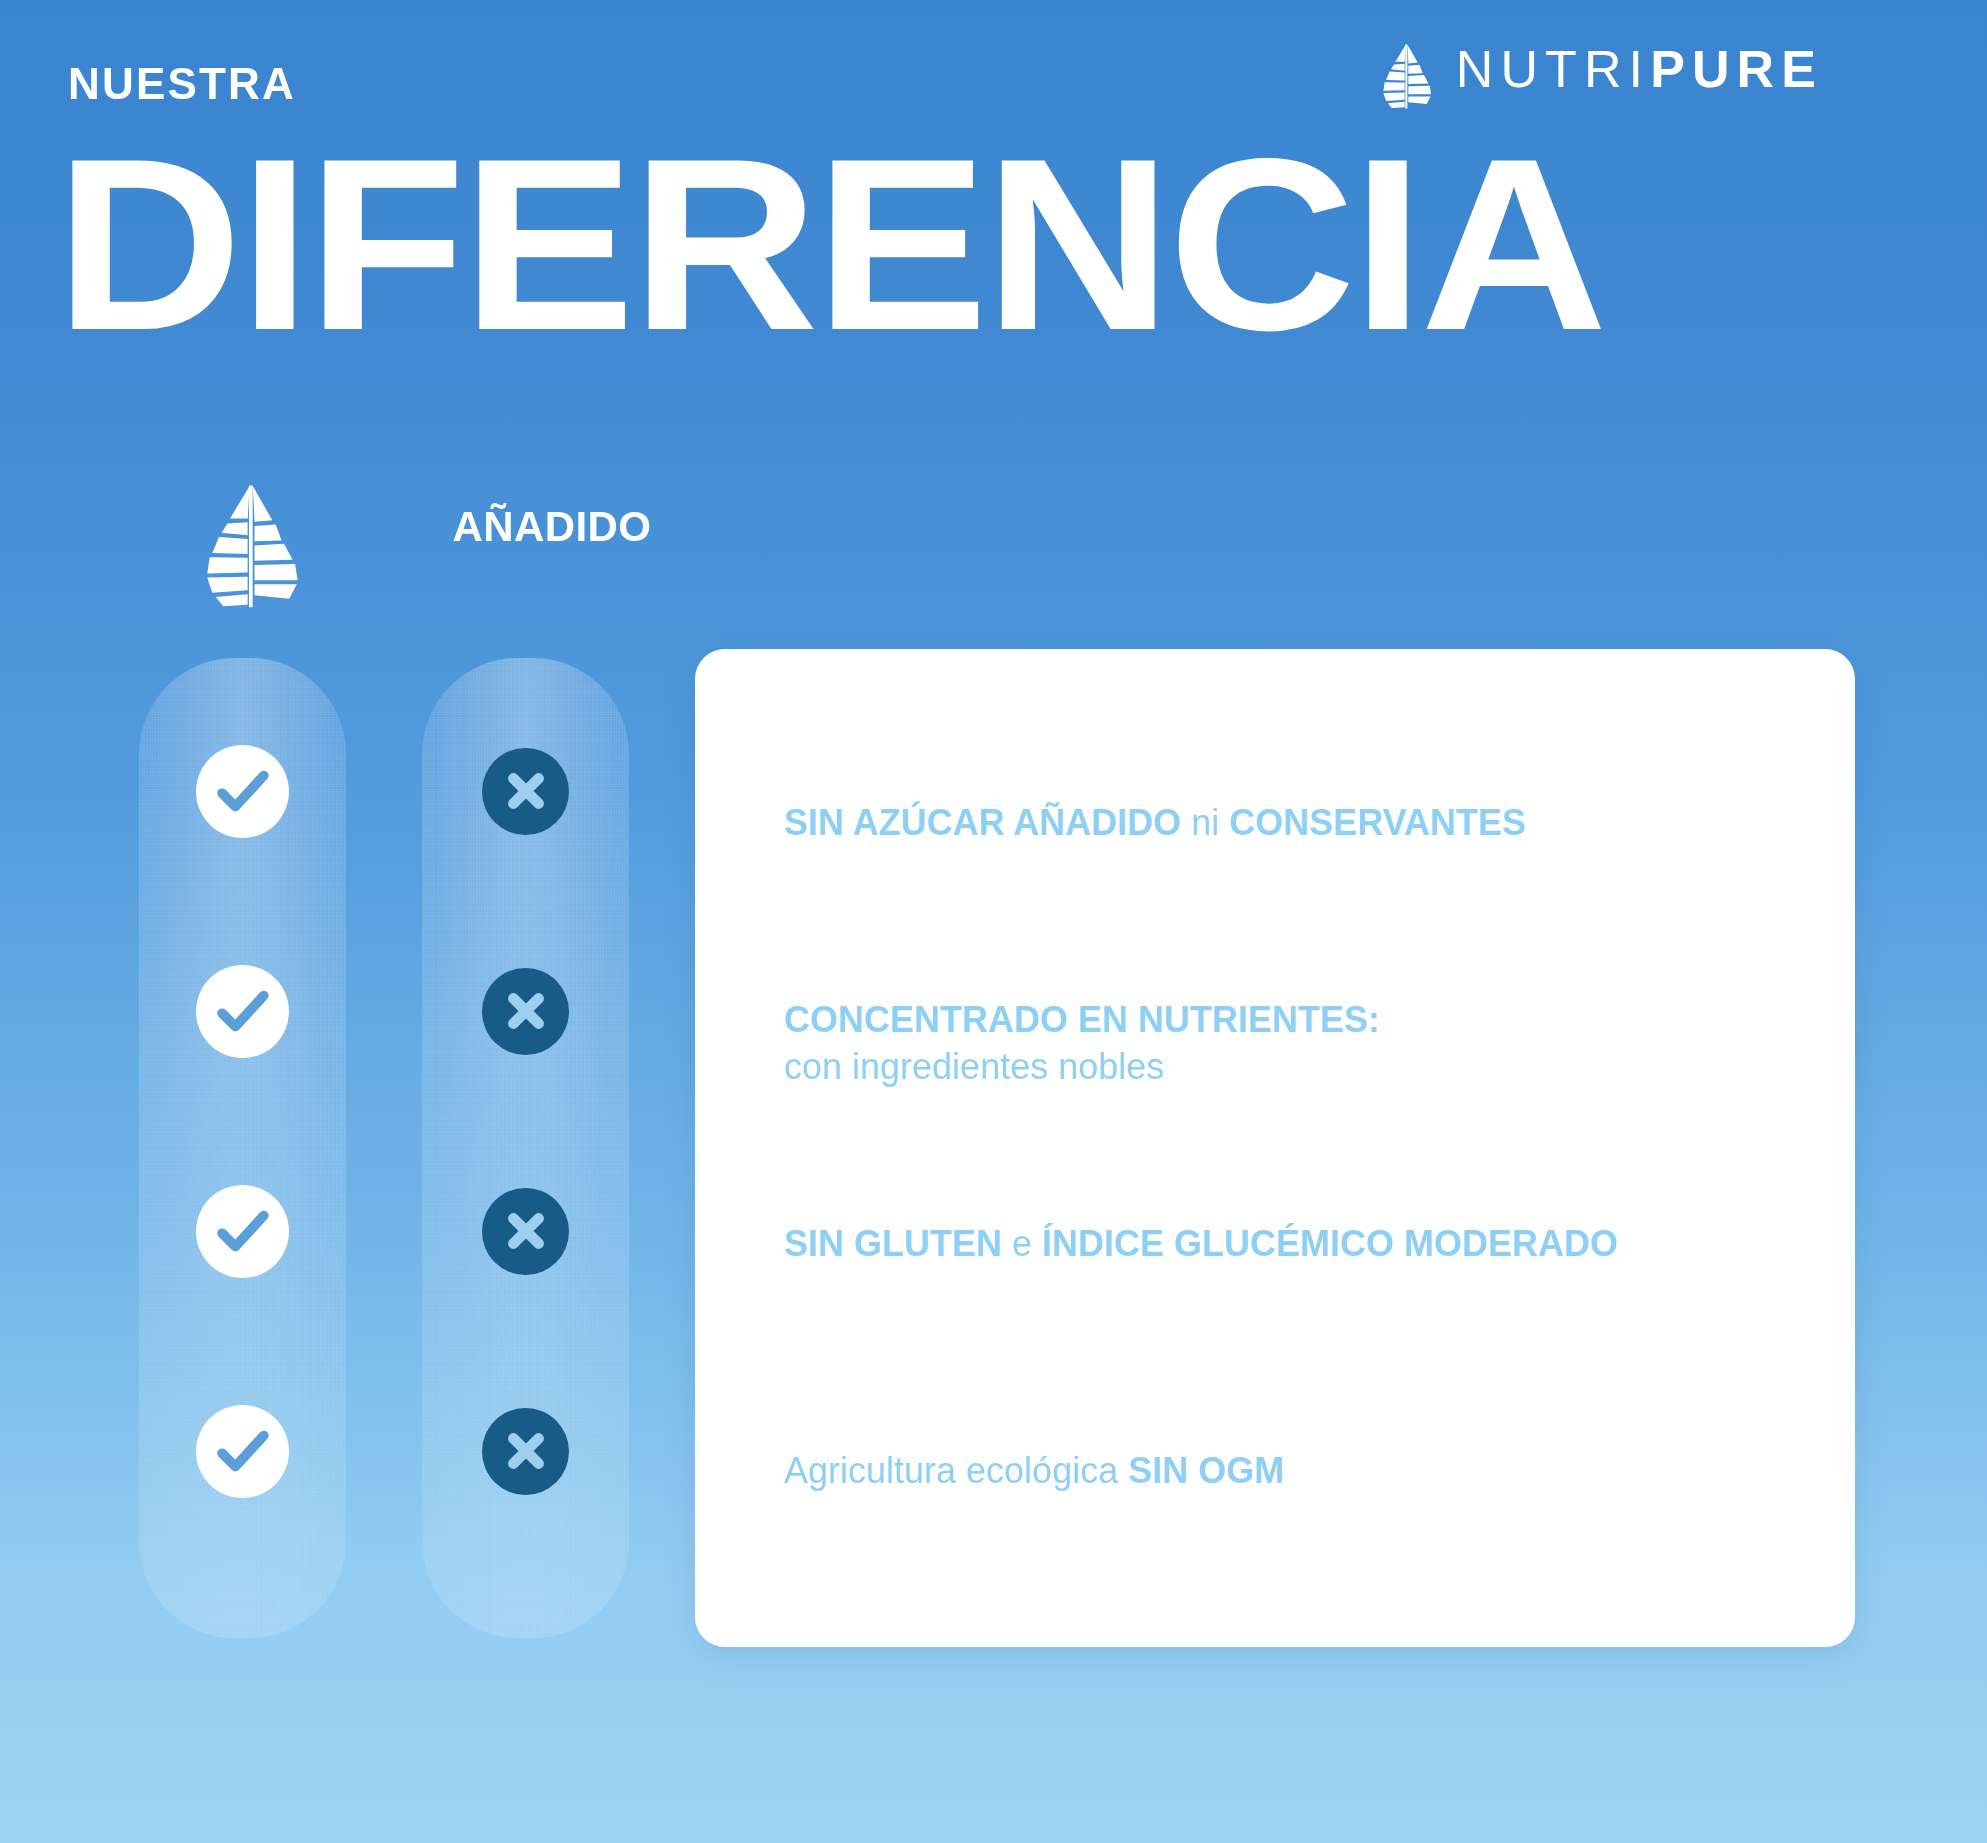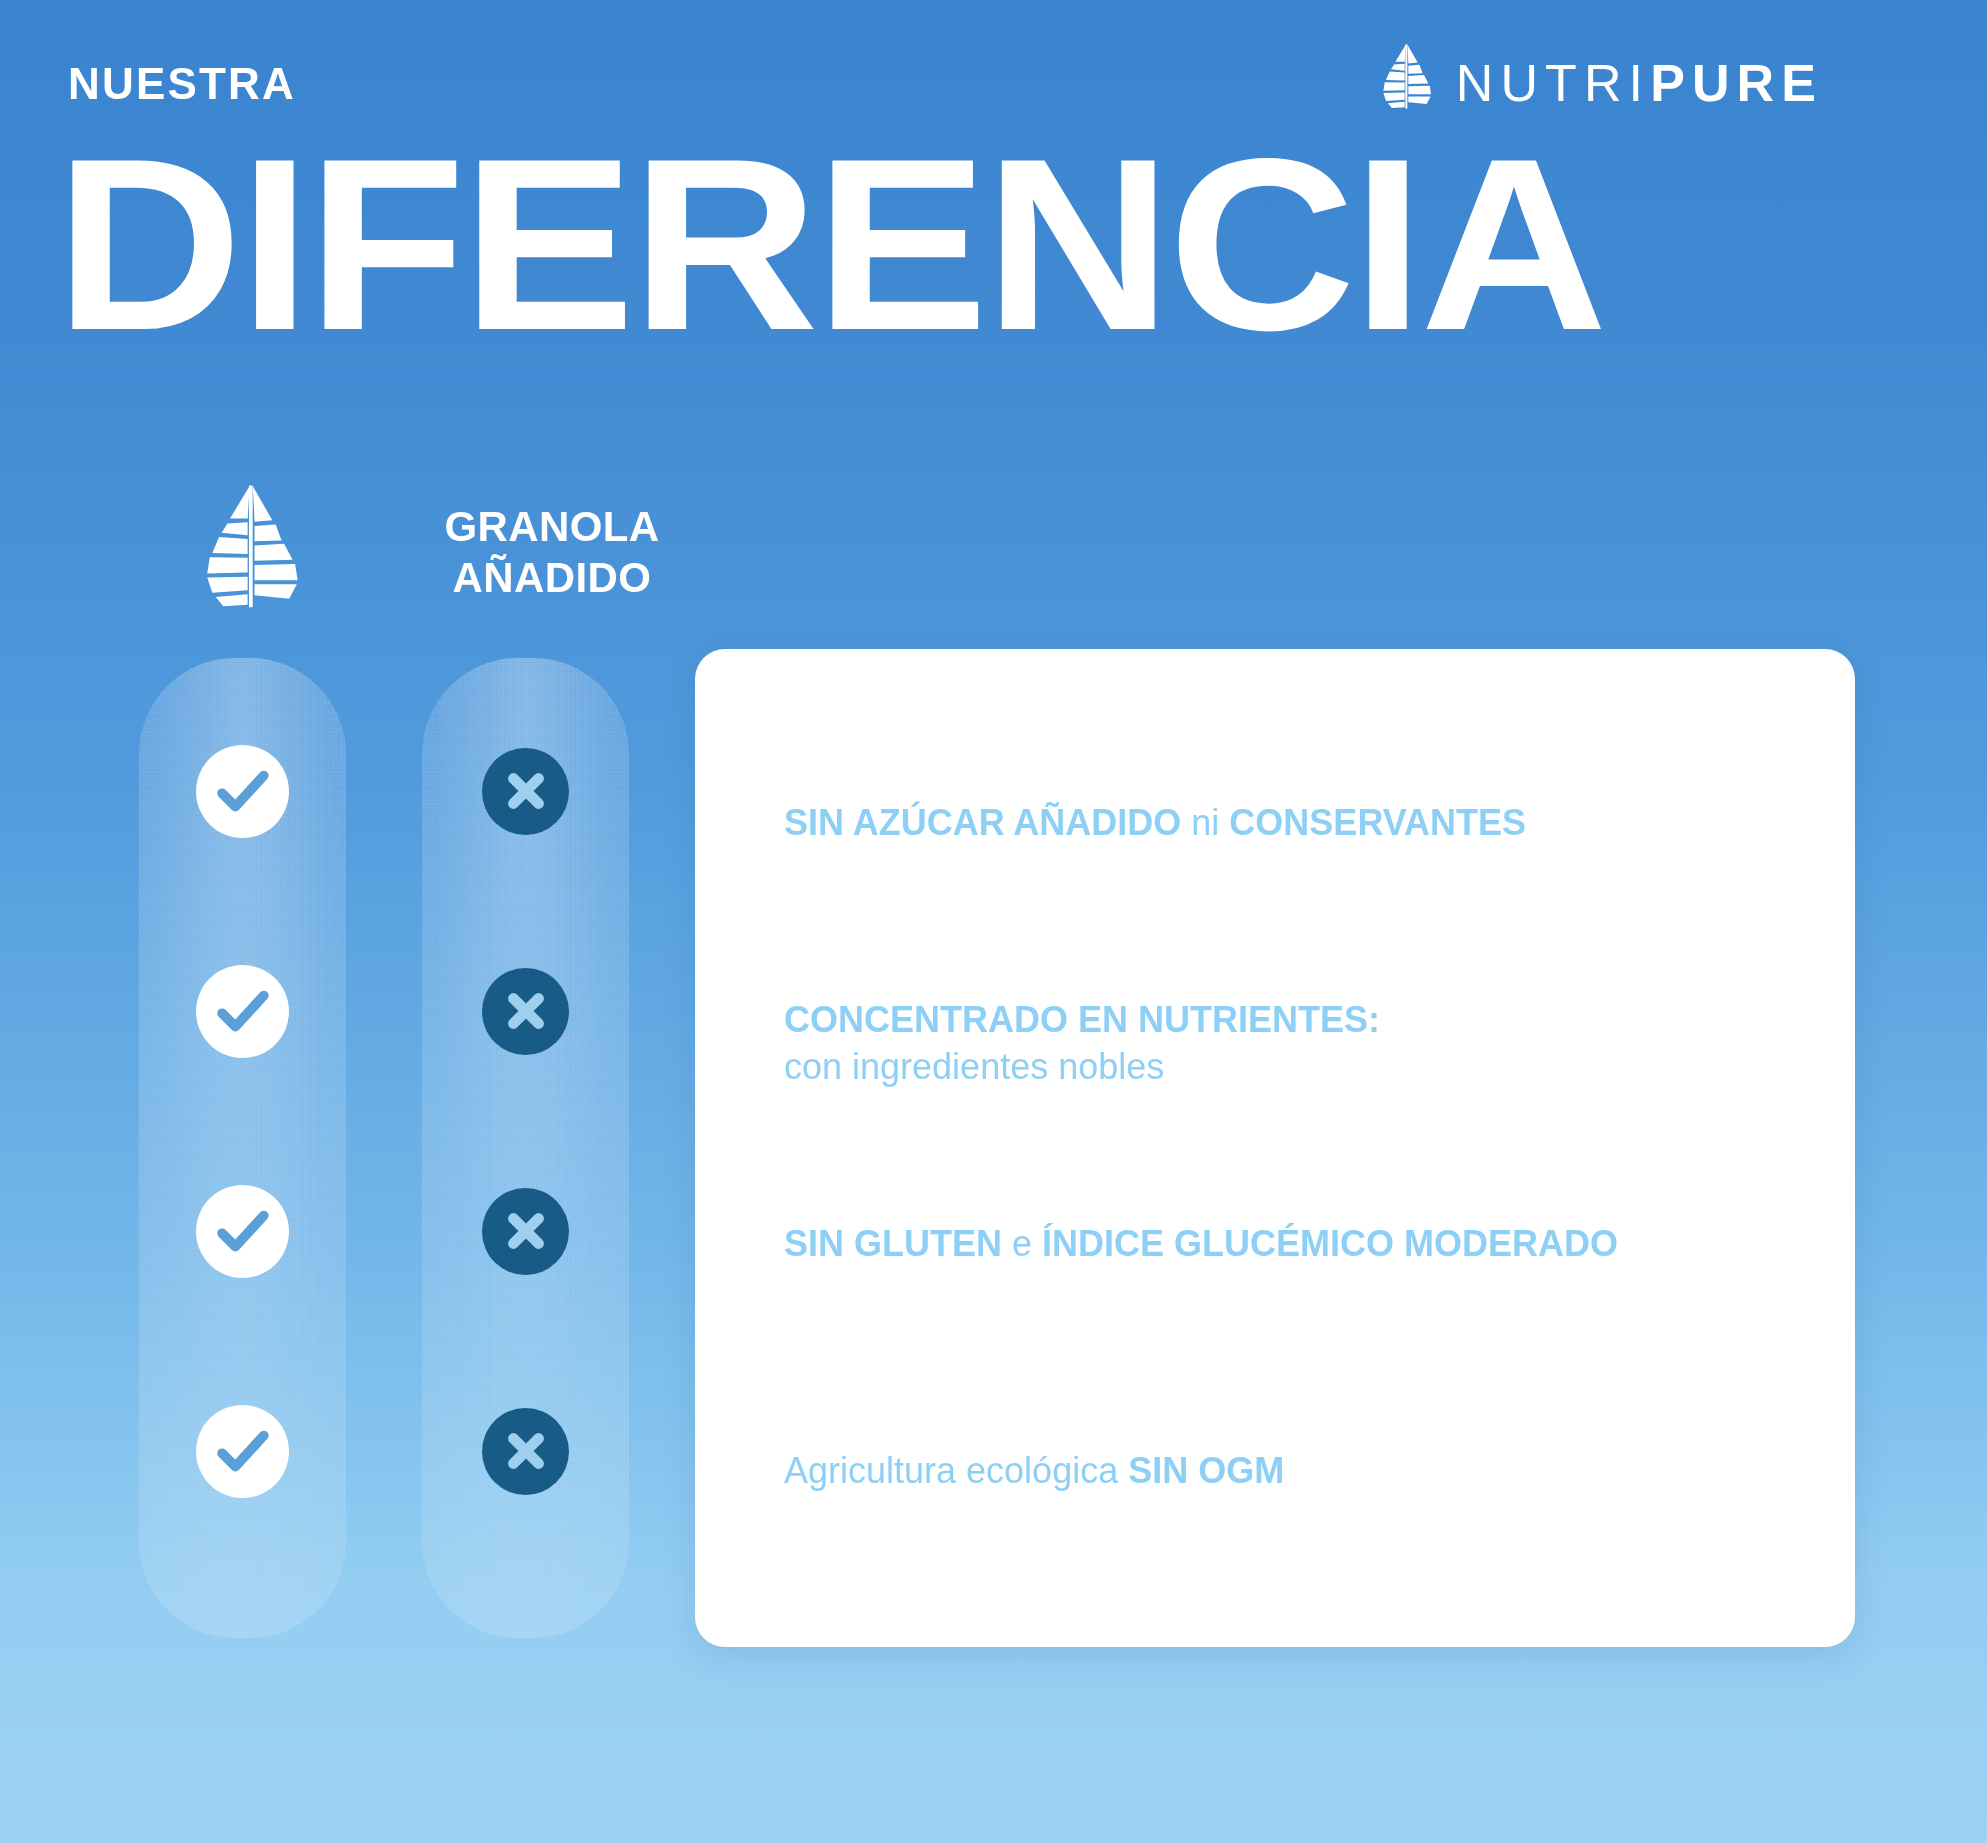--- a/index.html
+++ b/index.html
@@ -53,21 +53,21 @@
     transform: scaleX(1.06);
     transform-origin: left top;
   }
 
   
   #brand {
     position: absolute;
     right: 52px;
     top: 43px;
     display: flex;
-    align-items: flex-end;
+    align-items: flex-start;
     gap: 23px;
   }
   #brand-leaf { width: 52px; height: 66px; display:block; }
   #brand-wordmark {
     color:#ffffff;
     font-size: 52px;
     letter-spacing: 7.1px;
     white-space: nowrap;
     line-height: 1;
   }
@@ -234,21 +234,20 @@
         <polygon points="2.5,56 26.4,55.5 26.4,63.5 5.5,65"></polygon>
         <polygon points="30.5,60 55.5,60 51,68.5 30.5,66.5"></polygon>
         <polygon points="7.5,67.5 26.4,65.8 26.4,72 12,73"></polygon>
         <rect x="27.2" y="1.5" width="2.2" height="72"></rect>
       </g>
     </svg>
   </span>
 </div>
 
 <div id="col-head-standard">
-  <div>GRANOLA</div>
   <div>AÑADIDO</div>
 </div>
 
 <div class="pill" id="pill-ours">
 
   <div class="icon-slot">
     <div class="check-badge">
       <svg viewBox="0 0 62 62" xmlns="http://www.w3.org/2000/svg">
         <path d="M8 33 L23 48 L55 13" fill="none" stroke="#5a9fd8" stroke-width="11" stroke-linecap="round" stroke-linejoin="round"></path>
       </svg>

